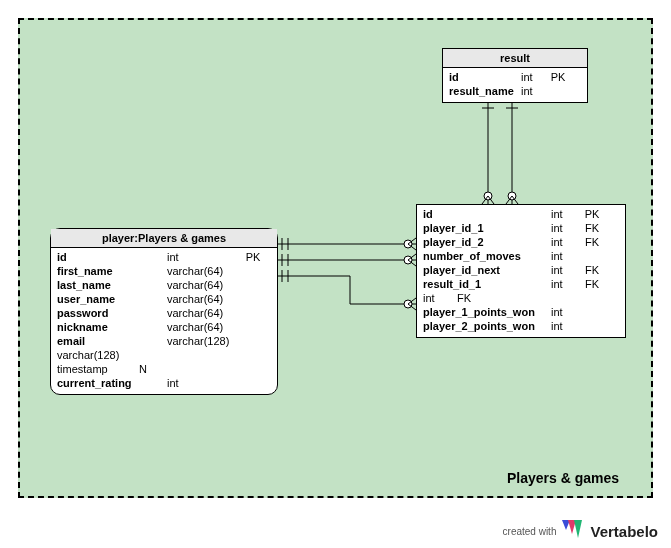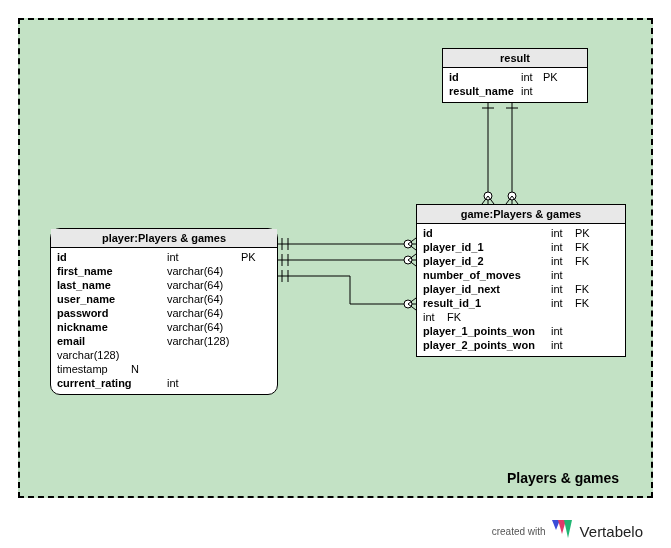--- a/index.html
+++ b/index.html
@@ -4,25 +4,25 @@
 <style>
   * { box-sizing: border-box; margin: 0; padding: 0; }
   body { font-family: Arial, Helvetica, sans-serif; font-size: 11px; background: #fff; width: 671px; height: 548px; position: relative; }
   .canvas { position: absolute; left: 18px; top: 18px; width: 635px; height: 480px; background: #c3e2c5; border: 2px dashed #000; }
   .entity { position: absolute; background: #fff; border: 1px solid #000; }
   .entity-header { background: #e8e8e8; border-bottom: 1px solid #000; text-align: center; font-weight: bold; padding: 3px 4px; font-size: 11px; }
   .entity-body { padding: 2px 6px 4px 6px; }
   .entity-row { display: flex; white-space: nowrap; line-height: 14px; }
   .col-name { flex: 0 0 auto; font-weight: bold; }
   .col-type { flex: 0 0 auto; }
-  .col-flag { flex: 0 0 auto; text-align: left; }
+  .col-flag { flex: 0 0 auto; text-align: center; }
   .group-label { position: absolute; font-weight: bold; font-size: 14px; }
-  .footer { position: absolute; right: 28px; bottom: 6px; display: flex; align-items: center; gap: 6px; }
+  .footer { position: absolute; right: 13px; bottom: 6px; display: flex; align-items: center; gap: 6px; }
   .footer-text { font-size: 10px; color: #555; text-align: right; line-height: 11px; }
-  .vertabelo-logo { font-weight: normal; font-size: 15px; color: #222; }
+  .vertabelo-logo { font-weight: bold; font-size: 15px; color: #222; }
   .logo-mark { display: inline-block; }
   svg.rel { position: absolute; left: 0; top: 0; pointer-events: none; }
 </style>
 </head>
 <body>
 
 <div class="canvas">
 
   <svg class="rel" width="635" height="480">
 
@@ -80,21 +80,20 @@
         </div>
       <div class="entity-row">
           <span class="col-name" style="width:72px">result_name</span>
           <span class="col-type" style="width:22px">int</span>
           <span class="col-flag" style="width:30px"></span>
         </div>
     </div>
   </div>
 
   <div class="entity" style="left:396px; top:184px; width:210px;">
-    <div class="entity-header">game:Players &amp; games</div>
     <div class="entity-body">
       <div class="entity-row">
           <span class="col-name" style="width:128px">id</span>
           <span class="col-type" style="width:24px">int</span>
           <span class="col-flag" style="width:34px">PK</span>
         </div>
       <div class="entity-row">
           <span class="col-name" style="width:128px">player_id_1</span>
           <span class="col-type" style="width:24px">int</span>
           <span class="col-flag" style="width:34px">FK</span>

